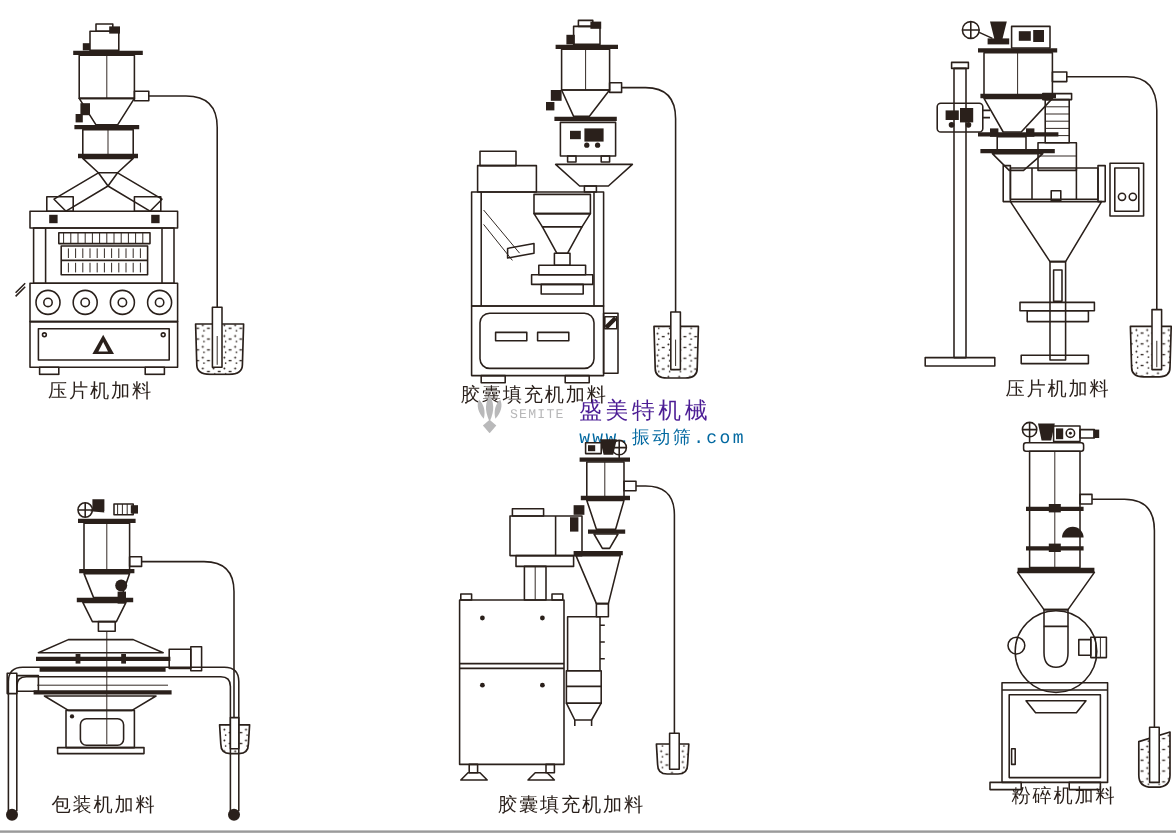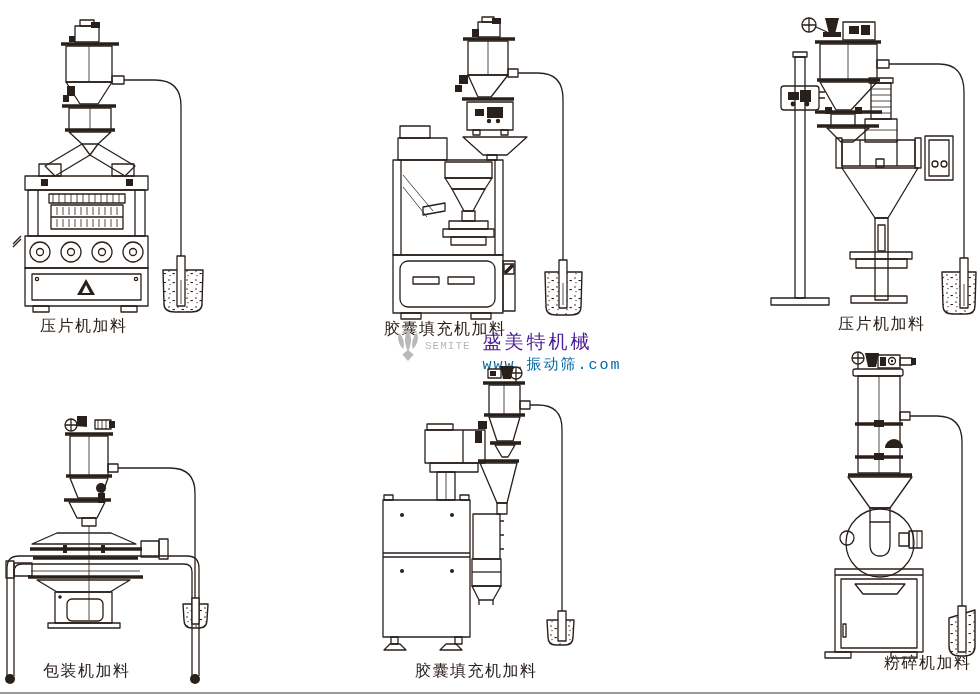--- a/index.html
+++ b/index.html
@@ -380,21 +380,21 @@
     <rect class="ln" x="78" y="274" width="3" height="13"></rect>
     <rect class="ln" x="60" y="302" width="26" height="6"></rect>
     <rect class="ln" x="126" y="302" width="26" height="6"></rect>
   </g>
   <path class="ln" d="M145,66 H172 Q197,66 197,92 V262"></path>
   <g>
     <path class="stip" d="M184,268 L210,260 V296 Q210,306 199,306 H195 Q184,306 184,296 Z"></path>
     <rect class="wf" x="193" y="256" width="8" height="46"></rect>
   </g>
 </svg>
-<div class="lbl" style="left:884px;top:653px">粉碎机加料</div>
+<div class="lbl" style="left:843px;top:653px">粉碎机加料</div>
 
 <div class="wm">
   <div class="wm-col1">
     <svg width="34" height="32" viewBox="0 0 36 40">
       <path fill="#b9b9ba" d="M18,0 C22,8 24,15 18,28 C12,15 14,8 18,0 Z"></path>
       <path fill="#b9b9ba" d="M7,5 C12,10 14,17 12,25 C6,19 4,11 7,5 Z"></path>
       <path fill="#b9b9ba" d="M29,5 C24,10 22,17 24,25 C30,19 32,11 29,5 Z"></path>
       <path fill="#b9b9ba" d="M18,26 L25,32 L18,40 L11,32 Z"></path>
     </svg>
     <div class="wm-latin">SEMITE</div>

